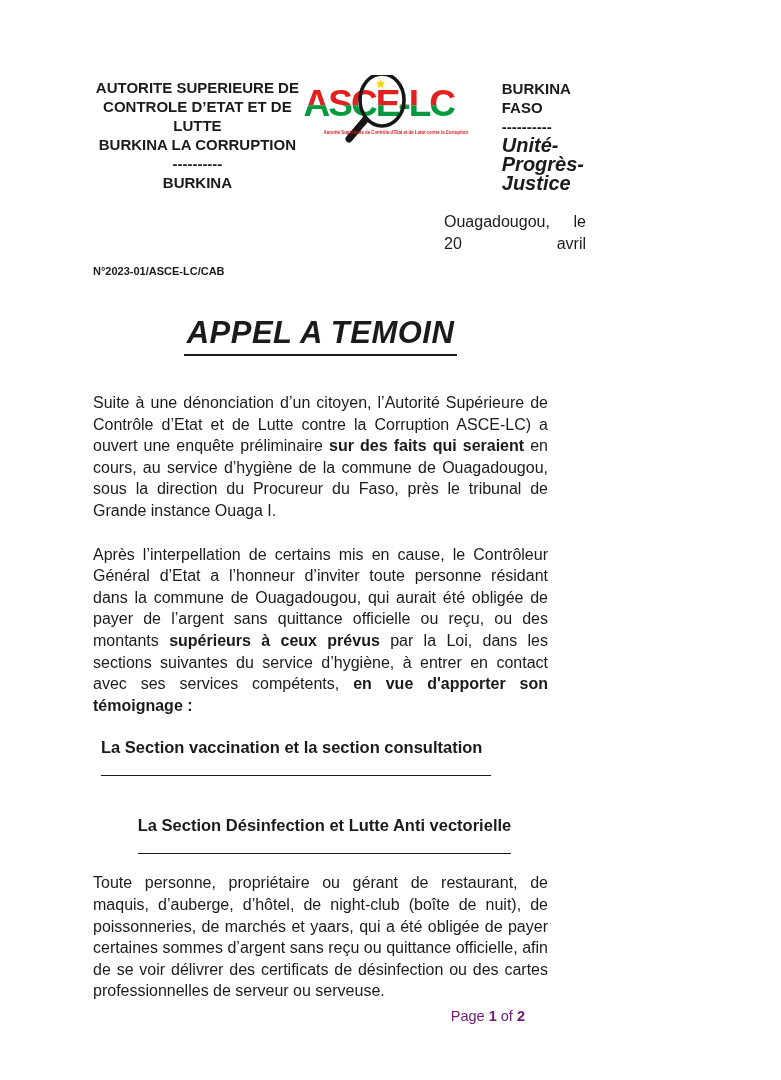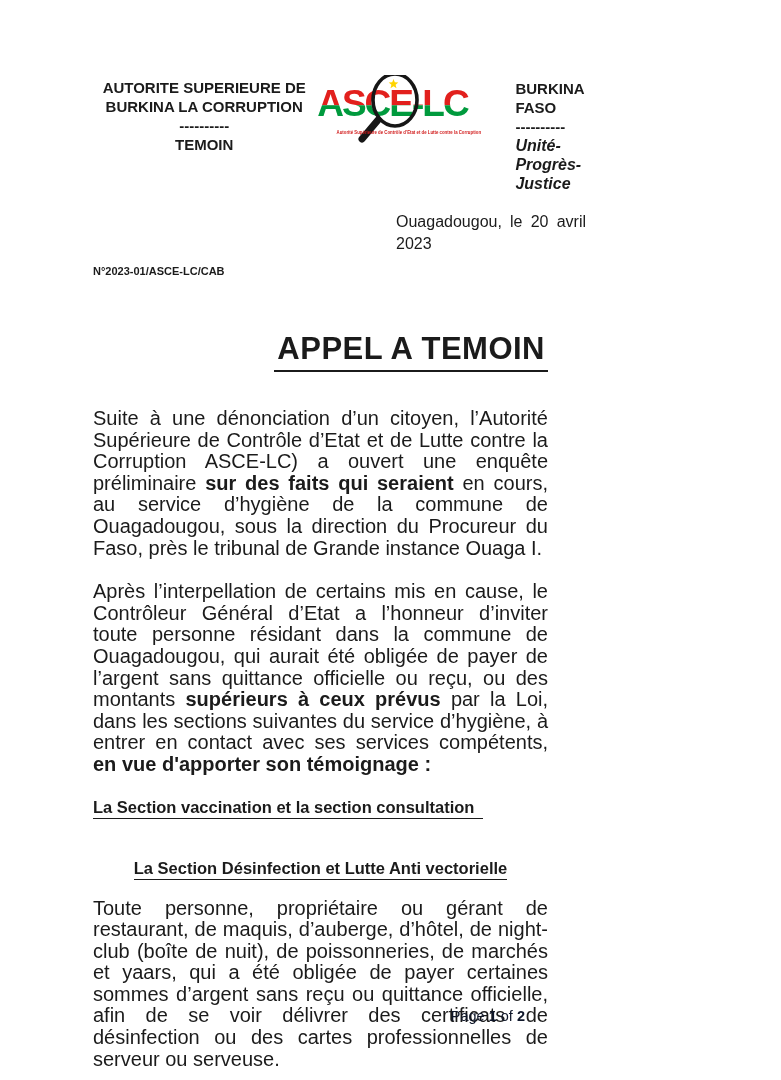--- a/index.html
+++ b/index.html
@@ -20,21 +20,21 @@
   .header { display: flex; margin-right: -36px; }
   .h-left {
     width: 290px; text-align: center;
     font-weight: 700; font-size: 15px; line-height: 19px;
   }
   .h-center { width: 154px; position: relative; padding-top: 4px; }
   .h-right {
     flex: 1; padding-left: 46px; padding-top: 1px;
     font-weight: 700; font-size: 15px; line-height: 19px;
   }
-  .motto { font-style: italic; font-size: 16px; }
+  .motto { font-style: italic; font-size: 20px; }
 
   
   .logo-letters {
     position: relative; height: 46px; line-height: 44px; text-align: center;
     font-weight: 800; font-size: 37px; letter-spacing: -2px;
     white-space: nowrap;
   }
   .logo-layer { position: absolute; left: 0; right: 0; top: 0; }
   .logo-red   { color: #e2201d; clip-path: inset(0 0 47% 0); }
   .logo-green { color: #009a3d; clip-path: inset(53% 0 0 0); }
@@ -44,61 +44,62 @@
     display: block; color: #d11a1a; font-size: 6px; font-weight: 700;
     white-space: nowrap; text-align: center;
     transform: scale(0.72, 0.85); transform-origin: center top;
   }
 
   
   .dateline {
     margin-top: 18px; width: 190px; margin-left: auto; margin-right: -38px;
     font-size: 16px; line-height: 22px;
   }
-  .date-l1 { text-align: justify; text-align-last: justify; }
+  .date-l1 { text-align: justify; text-align-last: justify; margin-left: 48px; }
   .reference { margin-top: 10px; font-weight: 700; font-size: 11px; }
 
   
-  .title-wrap { text-align: right; margin-top: 54px; margin-bottom: 36px; }
+  .title-wrap { text-align: center; margin-top: 38px; margin-bottom: 36px; font-style: italic; }
   .doc-title {
     display: inline-block; font-weight: 700; font-size: 31px; letter-spacing: 0.5px;
     border-bottom: 2.5px solid #1b1b1b; padding: 0 3px 3px;
   }
 
   
   .body-par {
-    font-size: 20px; line-height: 21.6px; text-align: justify;
+    font-size: 16px; line-height: 21.6px; text-align: justify;
     margin: 12px 0 22px 0;
   }
   .b { font-weight: 700; }
   .section-h { margin: 14px 0 18px; }
   .section-h.spaced { margin-top: 40px; text-align: center; }
   .section-h span {
     display: inline-block; font-weight: 700; font-size: 16.5px;
-    border-bottom: 1.7px solid #1b1b1b; padding-bottom: 1px;
+    border-bottom: 1.7px solid #1b1b1b; padding-bottom: 18px; margin-left: 8px;
   }
   .section-h.trail span { padding-right: 9px; }
 
   
   .footer {
     position: absolute; top: 1008px; right: 94px;
-    font-size: 14.5px; color: #0f172a;
+    font-size: 14.5px; color: #701a75;
   }
 </style>
 </head>
 <body>
 
 <div class="page">
 
   <div class="header">
     <div class="h-left">
       <div>AUTORITE SUPERIEURE DE</div>
+      <div>CONTROLE D’ETAT ET DE LUTTE</div>
       <div>BURKINA LA CORRUPTION</div>
       <div>----------</div>
-      <div>TEMOIN</div>
+      <div>BURKINA</div>
     </div>
 
     <div class="h-center">
       <div class="logo-letters">
         <span class="logo-layer logo-red">ASCE-LC</span>
         <span class="logo-layer logo-green">ASCE-LC</span>
       </div>
       <svg class="logo-svg" viewBox="0 0 154 72">
         <polygon points="78.5,4 79.8,7.3 83.3,7.5 80.6,9.8 81.5,13.2 78.5,11.3 75.5,13.2 76.4,9.8 73.7,7.5 77.2,7.3" fill="#ffd400"></polygon>
         <ellipse cx="80" cy="25" rx="22" ry="26" fill="none" stroke="#161616" stroke-width="3.6"></ellipse>
@@ -111,21 +112,20 @@
 
     <div class="h-right">
       <div>BURKINA FASO</div>
       <div>----------</div>
       <div class="motto">Unité-Progrès-Justice</div>
     </div>
   </div>
 
   <div class="dateline">
     <div class="date-l1">Ouagadougou, le 20 avril</div>
-    <div>2023</div>
   </div>
 
   <div class="reference">N°2023-01/ASCE-LC/CAB</div>
 
   <div class="title-wrap">
     <span class="doc-title">APPEL A TEMOIN</span>
   </div>
 
   <p class="body-par"><span>Suite à une dénonciation d’un citoyen, l’Autorité Supérieure de Contrôle d’Etat et de Lutte contre la Corruption ASCE-LC) a ouvert une enquête préliminaire </span><span class="b">sur des faits qui seraient</span><span> en cours, au service d’hygiène de la commune de Ouagadougou, sous la direction du Procureur du Faso, près le tribunal de Grande instance Ouaga I.</span></p>
 

